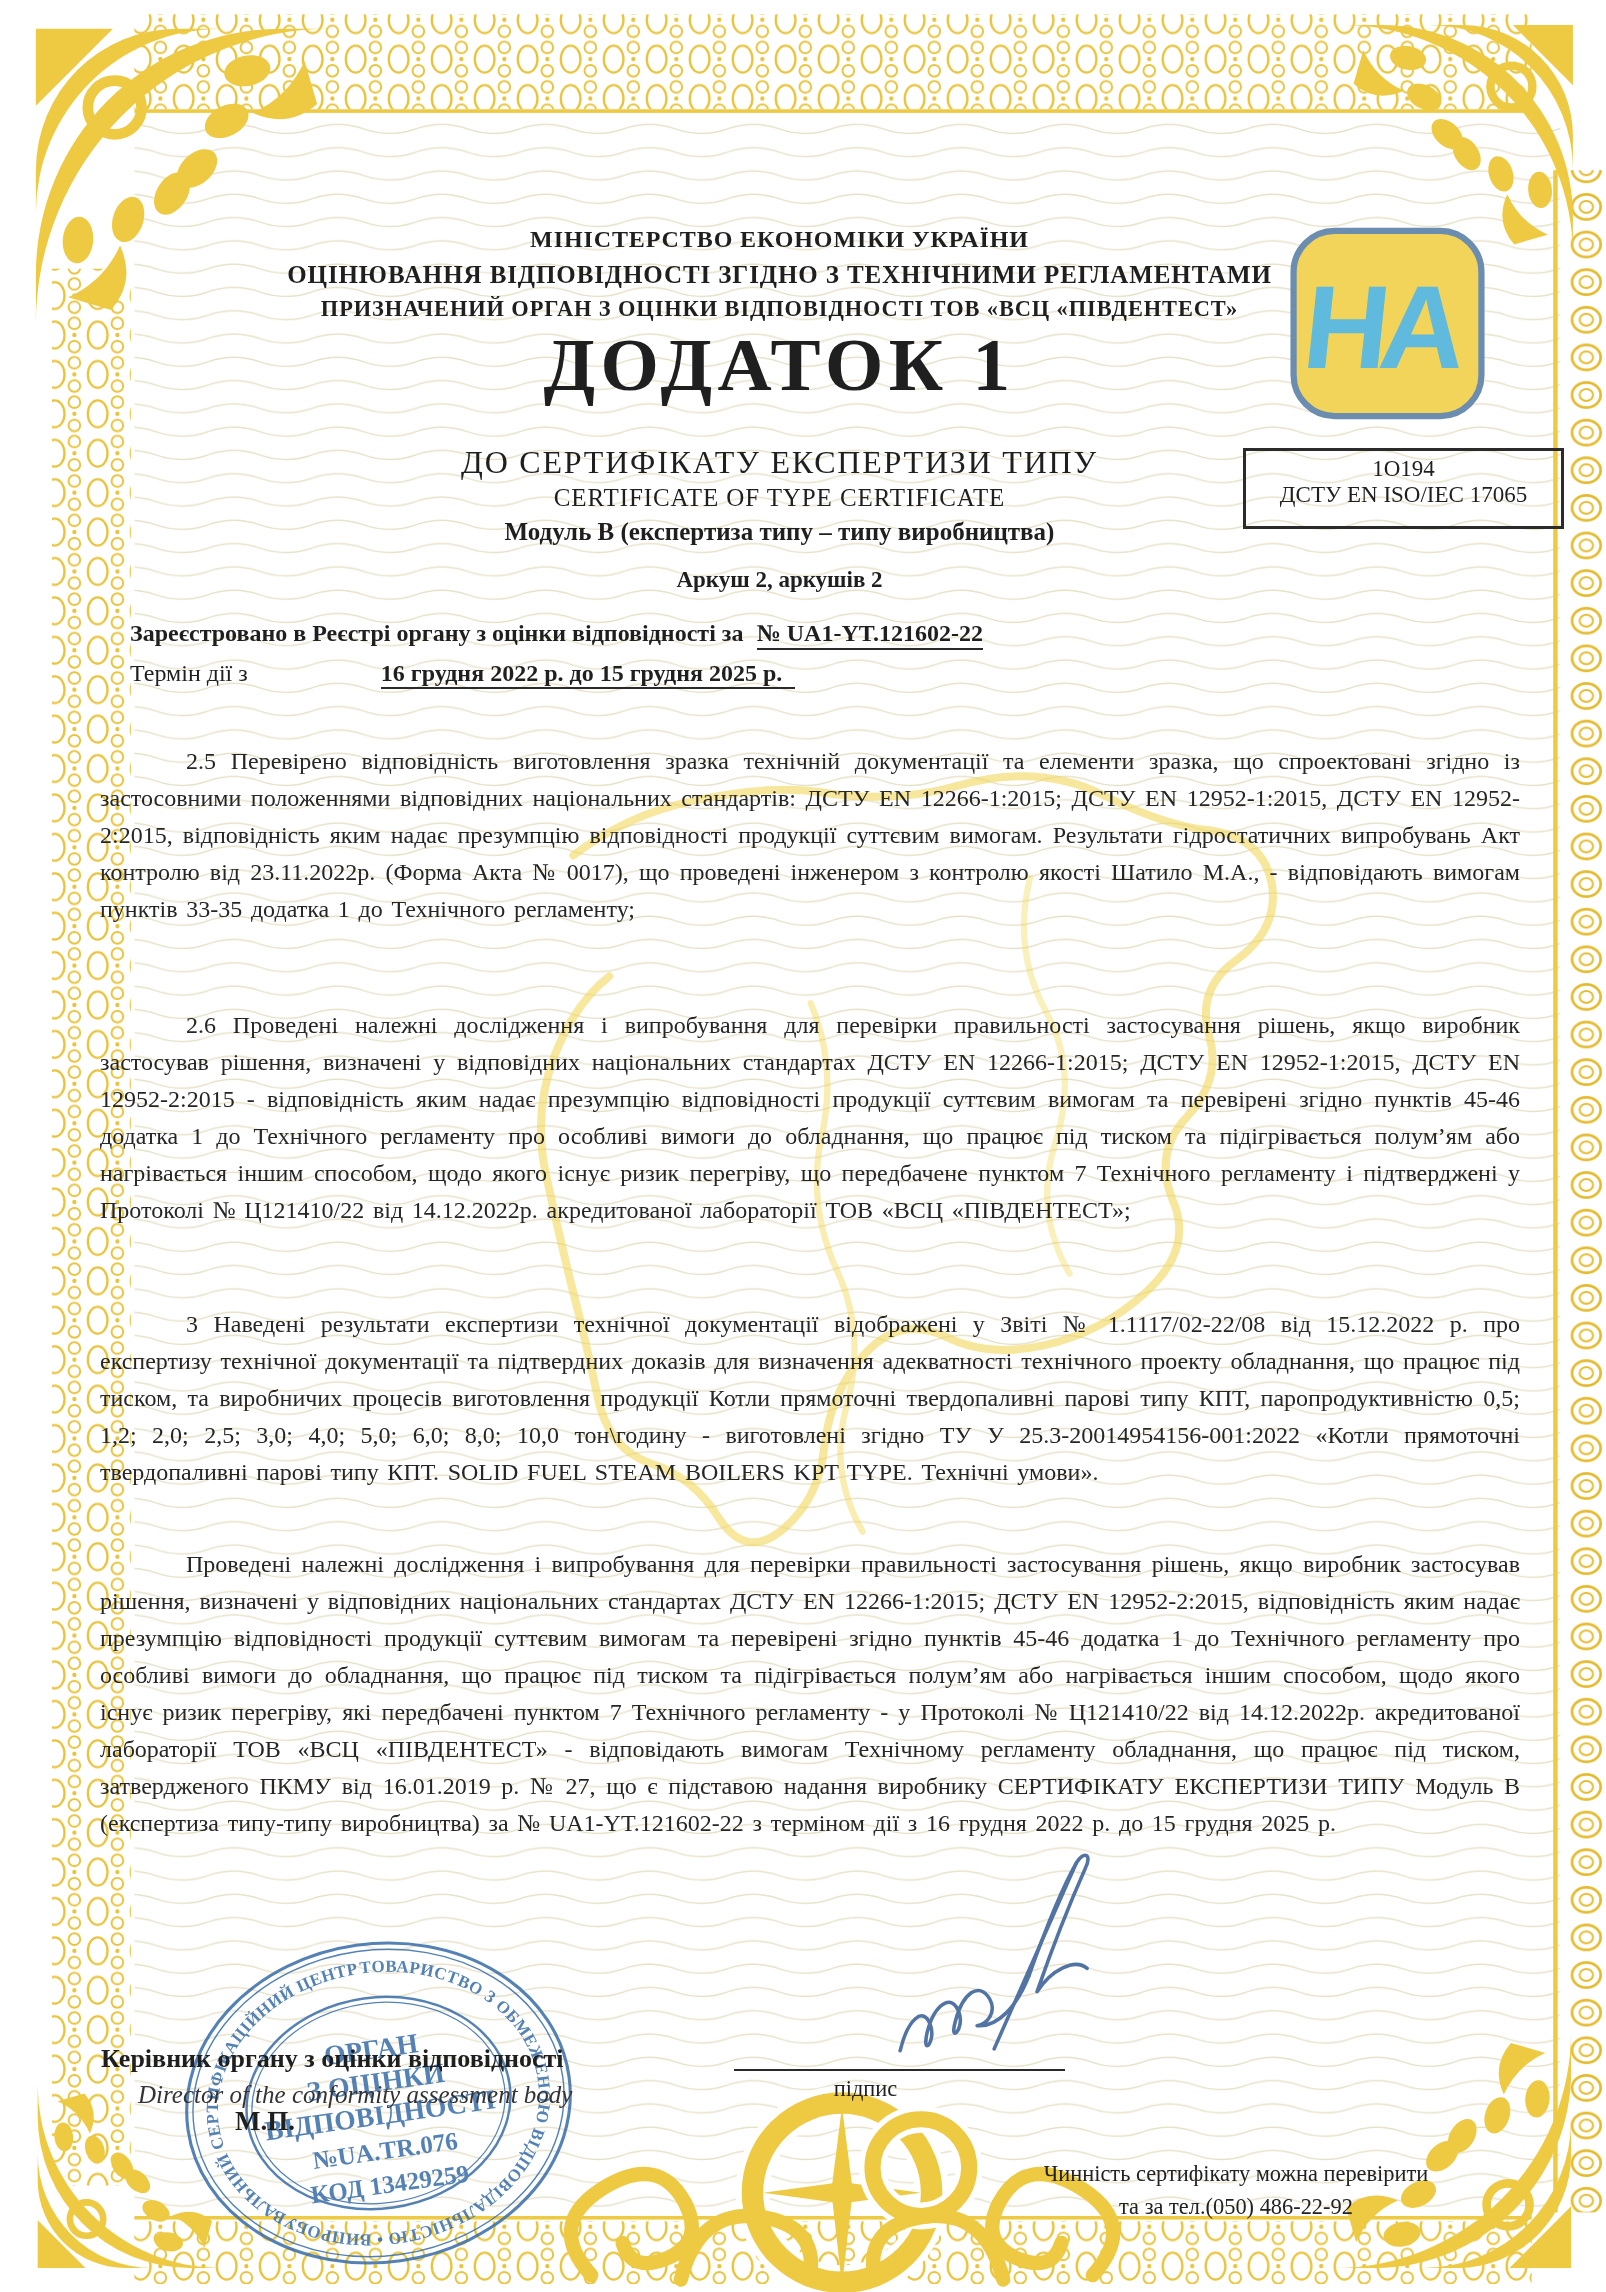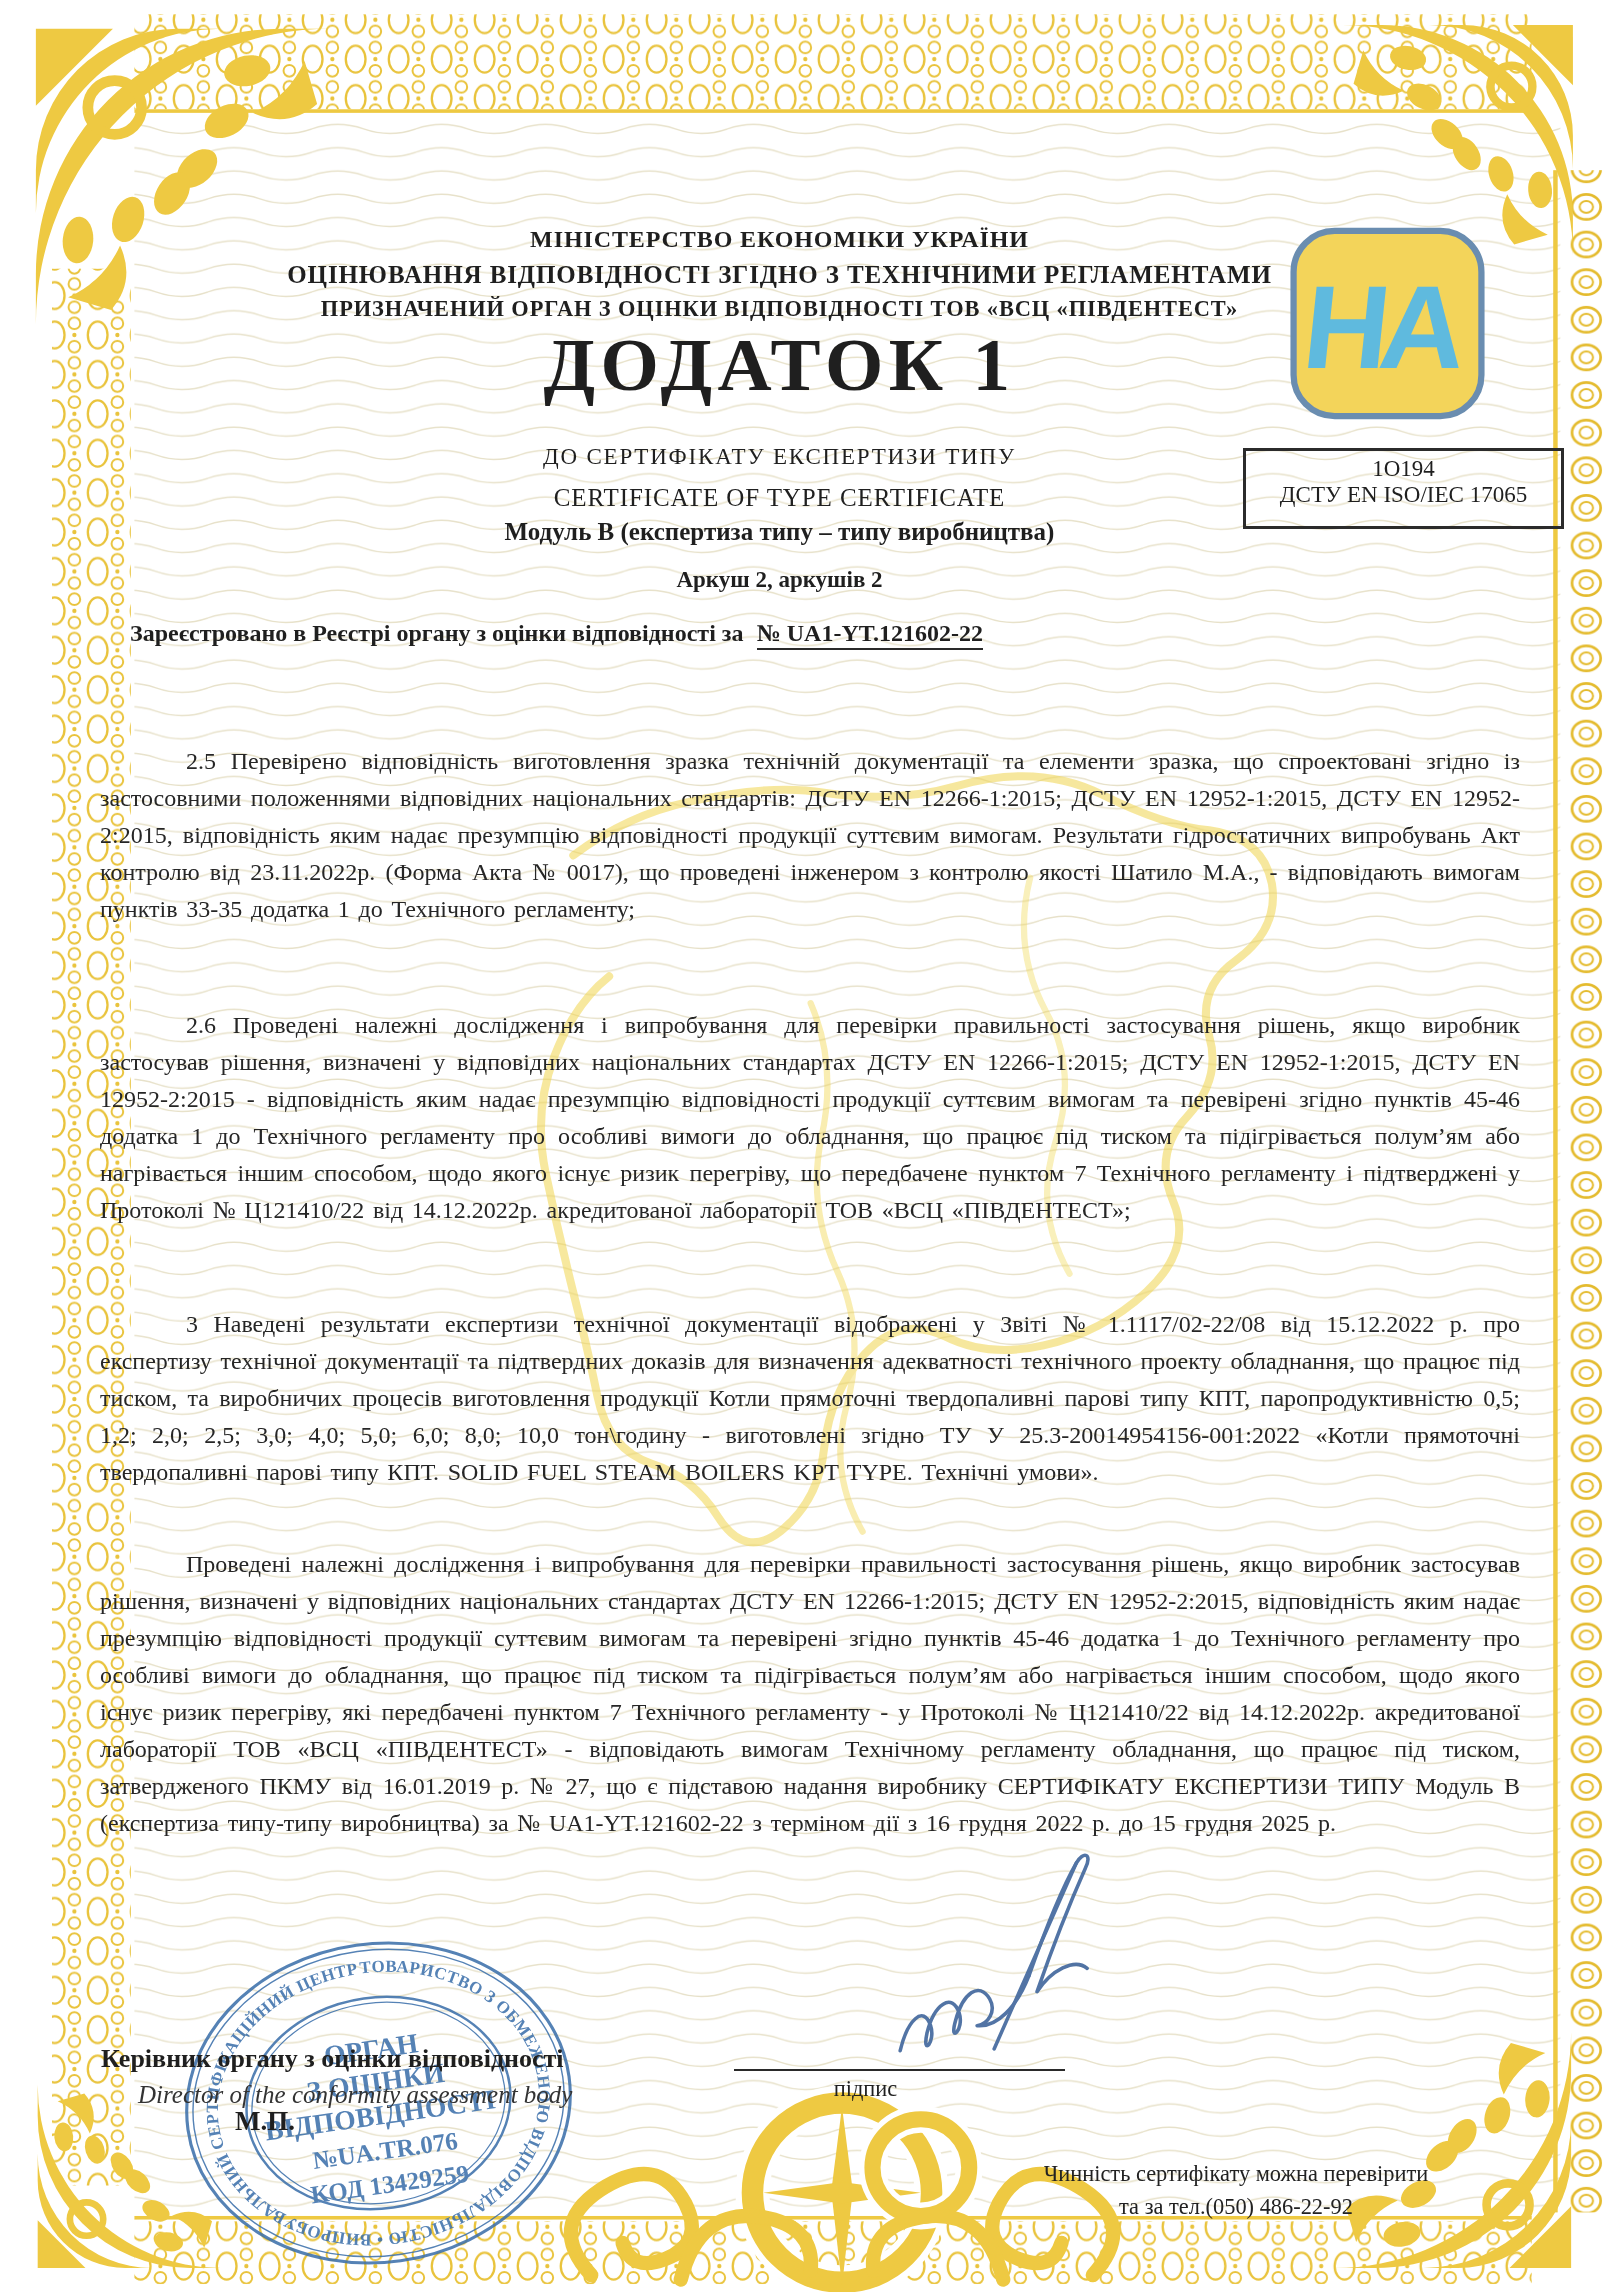--- a/index.html
+++ b/index.html
@@ -4,21 +4,21 @@
 <style>
   html,body{margin:0;padding:0;background:#ffffff;}
   .page{position:relative;width:1607px;height:2293px;background:#ffffff;overflow:hidden;
         font-family:"Liberation Serif", serif;color:#1f1f1f;}
   .bg-svg{position:absolute;left:0;top:0;z-index:0;}
   .hdr{position:absolute;left:45px;width:1469px;text-align:center;z-index:2;}
   .hdr-ministry{top:226px;font-size:24px;font-weight:bold;letter-spacing:0.9px;}
   .hdr-assess{top:261px;font-size:25px;font-weight:bold;letter-spacing:0.9px;}
   .hdr-body{top:296px;font-size:22.4px;font-weight:bold;letter-spacing:0.9px;}
   .hdr-title{top:322px;font-size:75px;font-weight:bold;letter-spacing:5.4px;}
-  .hdr-sub-ua{top:444px;font-size:23px;letter-spacing:1.8px;}
+  .hdr-sub-ua{top:444px;font-size:32px;letter-spacing:1.8px;}
   .hdr-sub-en{top:484px;font-size:25px;letter-spacing:0.9px;}
   .hdr-module{top:518px;font-size:25px;font-weight:bold;}
   .hdr-sheet{top:567px;font-size:23px;font-weight:bold;}
   .naau{position:absolute;left:1290px;top:227px;z-index:2;}
   .stdbox{position:absolute;left:1243px;top:448px;width:315px;height:75px;border:3.6px solid #2b2b2b;
           z-index:2;text-align:center;font-weight:normal;}
   .stdbox .n{margin-top:5.4px;font-size:23px;}
   .stdbox .s{font-size:23px;}
   .reg{position:absolute;left:130px;top:620px;width:1308px;z-index:2;font-size:24px;}
   .reg-line1{font-weight:bold;}
@@ -139,20 +139,24 @@
   <div class="stdbox">
     <div class="n">1О194</div>
     <div class="s">ДСТУ EN  ISO/ІЕС 17065</div>
   </div>
 
   <div class="reg">
     <div class="reg-line1">
       <span>Зареєстровано в Реєстрі органу з оцінки відповідності за</span>
       <span class="reg-num">№ UA1-YT.121602-22</span>
     </div>
+    <div class="reg-line2">
+      <span>Термін дії з</span>
+      <span class="reg-val">16 грудня 2022 р.  до 15 грудня 2025 р.</span>
+    </div>
   </div>
 
   <div class="para p25">2.5 Перевірено відповідність виготовлення зразка технічній документації та елементи зразка, що спроектовані згідно із застосовними положеннями відповідних національних стандартів: ДСТУ EN 12266-1:2015; ДСТУ EN 12952-1:2015, ДСТУ EN 12952-2:2015, відповідність яким надає презумпцію відповідності продукції суттєвим вимогам. Результати  гідростатичних випробувань Акт контролю від 23.11.2022р. (Форма Акта № 0017), що проведені інженером з контролю якості Шатило М.А., - відповідають вимогам пунктів 33-35 додатка 1 до Технічного регламенту;</div>
   <div class="para p26">2.6 Проведені  належні дослідження і випробування для перевірки правильності застосування рішень, якщо виробник застосував рішення, визначені у відповідних національних стандартах ДСТУ EN 12266-1:2015; ДСТУ EN 12952-1:2015, ДСТУ EN 12952-2:2015 - відповідність яким надає презумпцію відповідності продукції суттєвим вимогам та перевірені згідно пунктів 45-46 додатка 1 до Технічного регламенту про особливі вимоги до обладнання, що працює під тиском та підігрівається полум’ям або нагрівається іншим способом, щодо якого існує ризик перегріву,  що передбачене пунктом 7 Технічного регламенту і підтверджені у Протоколі № Ц121410/22 від 14.12.2022р. акредитованої лабораторії ТОВ «ВСЦ «ПІВДЕНТЕСТ»;</div>
   <div class="para p3">3 Наведені результати експертизи технічної документації  відображені у  Звіті  № 1.1117/02-22/08 від 15.12.2022 р. про експертизу технічної документації та підтвердних доказів для визначення адекватності технічного проекту обладнання, що працює під тиском, та виробничих процесів виготовлення продукції Котли прямоточні твердопаливні парові типу КПТ, паропродуктивністю 0,5; 1,2; 2,0; 2,5; 3,0; 4,0; 5,0; 6,0; 8,0; 10,0 тон\годину - виготовлені згідно ТУ У 25.3-20014954156-001:2022 «Котли прямоточні твердопаливні парові типу КПТ. SOLID FUEL STEAM BOILERS KPT TYPE. Технічні умови».</div>
   <div class="para p4">Проведені  належні дослідження і випробування для перевірки правильності застосування рішень, якщо виробник застосував рішення, визначені у відповідних національних стандартах ДСТУ EN 12266-1:2015; ДСТУ EN 12952-2:2015, відповідність яким надає презумпцію відповідності продукції суттєвим вимогам та перевірені згідно пунктів 45-46 додатка 1 до Технічного регламенту про особливі вимоги до обладнання, що працює під тиском та підігрівається полум’ям або нагрівається іншим способом, щодо якого існує ризик перегріву,  які передбачені пунктом 7 Технічного регламенту - у Протоколі № Ц121410/22 від 14.12.2022р. акредитованої лабораторії ТОВ «ВСЦ «ПІВДЕНТЕСТ» -  відповідають вимогам Технічному регламенту обладнання, що працює під тиском, затвердженого ПКМУ від 16.01.2019 р. № 27, що є підставою надання виробнику СЕРТИФІКАТУ ЕКСПЕРТИЗИ ТИПУ Модуль В (експертиза типу-типу виробництва) за № UA1-YT.121602-22 з терміном дії з  16 грудня 2022 р. до 15 грудня 2025 р.</div>
 
   <div class="sig-role-ua">Керівник органу з оцінки відповідності</div>
   <div class="sig-role-en">Director of the conformity assessment body</div>
   <div class="sig-mp">М.П.</div>

